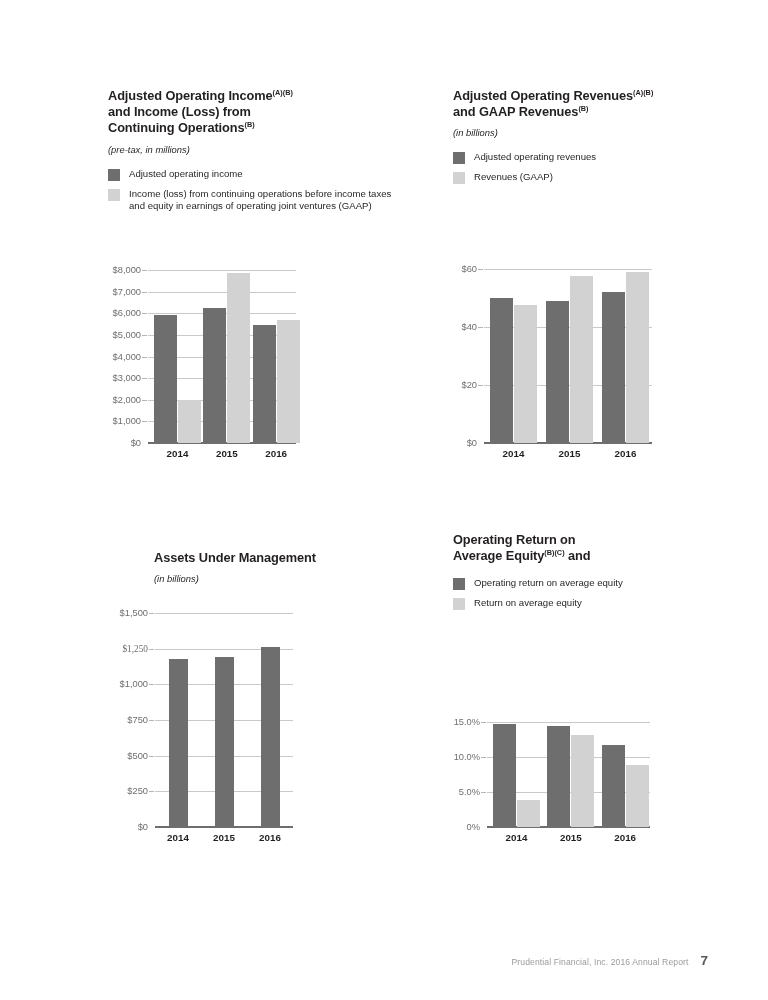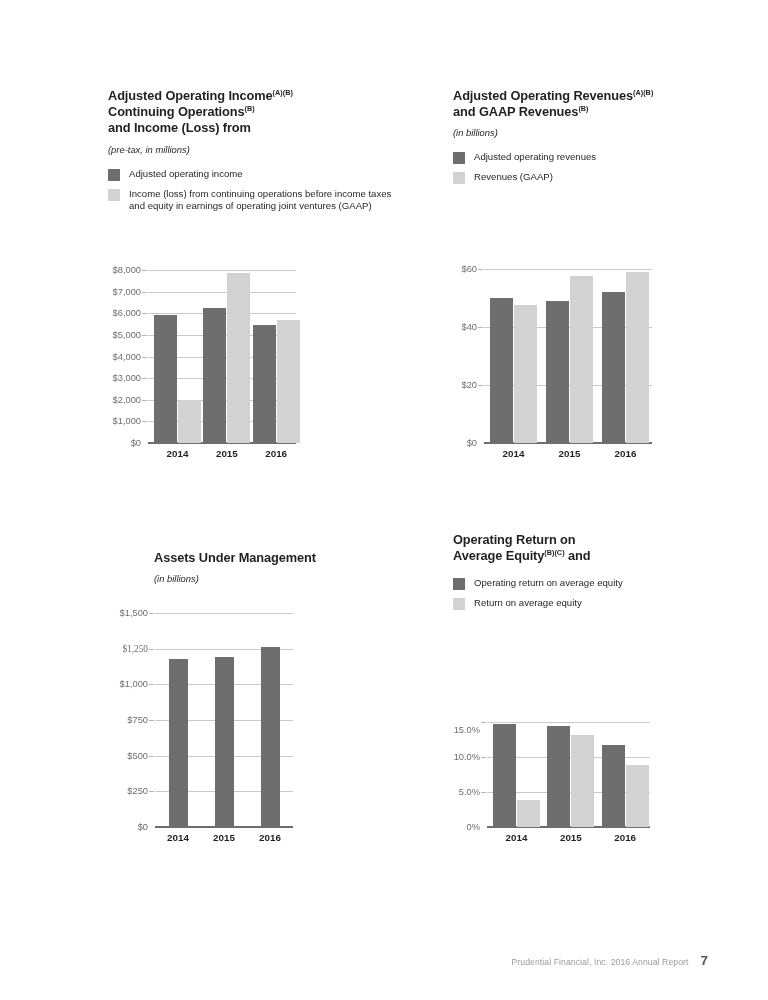--- a/index.html
+++ b/index.html
@@ -148,22 +148,22 @@
   }
 </style>
 </head>
 <body>
 
 <div class="page">
 
   <div class="panel panel-tl">
     <div class="panel-title" id="title-0">
         <div>Adjusted Operating Income<sup>(A)(B)</sup></div>
+        <div>and Income (Loss) from</div>
         <div>Continuing Operations<sup>(B)</sup></div>
-        <div>and Income (Loss) from</div>
       </div>
     <div class="panel-sub">(pre-tax, in millions)</div>
     <div class="legend" id="legend-0">
         <div class="legend-row">
           <span class="legend-swatch sw-dark"></span>
           <span class="legend-label">Adjusted operating income</span>
         </div>
         <div class="legend-row">
           <span class="legend-swatch sw-light"></span>
           <span class="legend-label">Income (loss) from continuing operations before income taxes and equity in earnings of operating joint ventures (GAAP)</span>
@@ -305,21 +305,21 @@
       <div class="axisline" style="top: 104px;"></div>
       <div class="ytick" style="top: 105px;">0%</div>
       <div class="gridline" style="top: 70px;"></div>
       <div class="tickmark" style="top: 70px;"></div>
       <div class="ytick" style="top: 70px;">5.0%</div>
       <div class="gridline" style="top: 35px;"></div>
       <div class="tickmark" style="top: 35px;"></div>
       <div class="ytick" style="top: 35px;">10.0%</div>
       <div class="gridline" style="top: 0px;"></div>
       <div class="tickmark" style="top: 0px;"></div>
-      <div class="ytick" style="top: 8px;">15.0%</div>
+      <div class="ytick" style="top: 0px;">15.0%</div>
       <div class="bar bar-dark" title="Operating return on average equity 2014: 14.7" style="left: 6px; width: 23px; height: 102.9px;"></div>
       <div class="bar bar-light" title="Return on average equity 2014: 3.9" style="left: 30px; width: 23px; height: 27.3px;"></div>
       <div class="xlabel" style="left: 29.5px;">2014</div>
       <div class="bar bar-dark" title="Operating return on average equity 2015: 14.5" style="left: 60.3333px; width: 23px; height: 101.5px;"></div>
       <div class="bar bar-light" title="Return on average equity 2015: 13.2" style="left: 84.3333px; width: 23px; height: 92.4px;"></div>
       <div class="xlabel" style="left: 83.8333px;">2015</div>
       <div class="bar bar-dark" title="Operating return on average equity 2016: 11.7" style="left: 114.667px; width: 23px; height: 81.9px;"></div>
       <div class="bar bar-light" title="Return on average equity 2016: 8.8" style="left: 138.667px; width: 23px; height: 61.6px;"></div>
       <div class="xlabel" style="left: 138.167px;">2016</div>
     </div>

